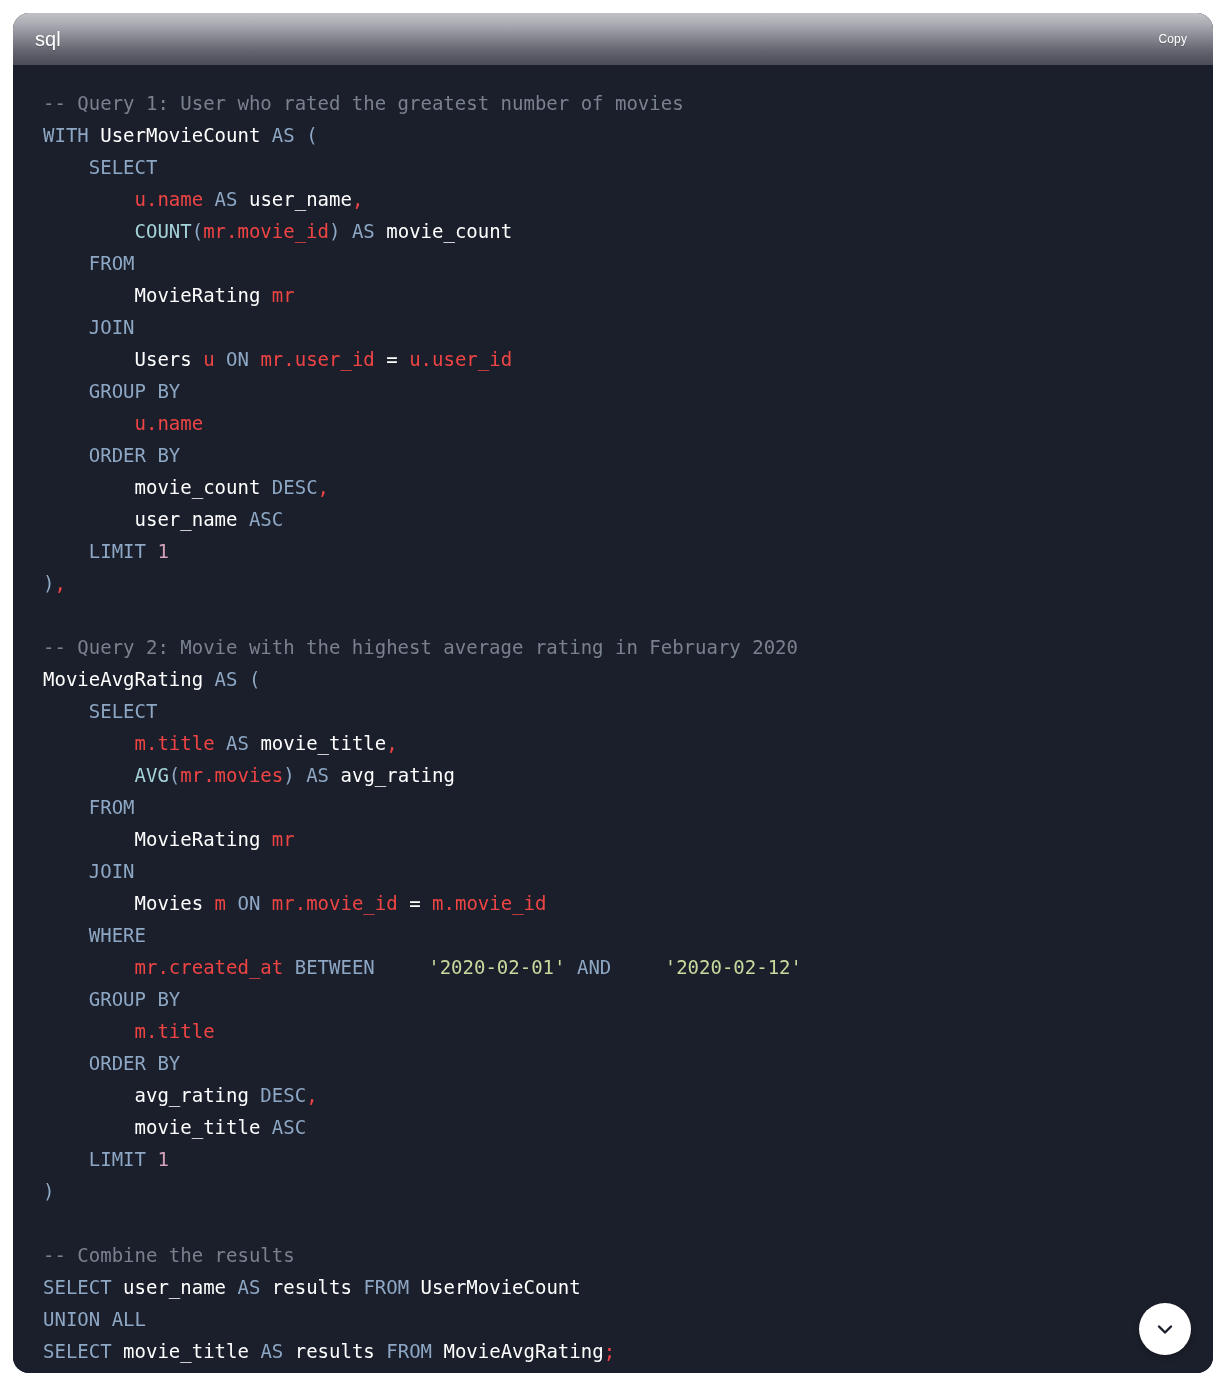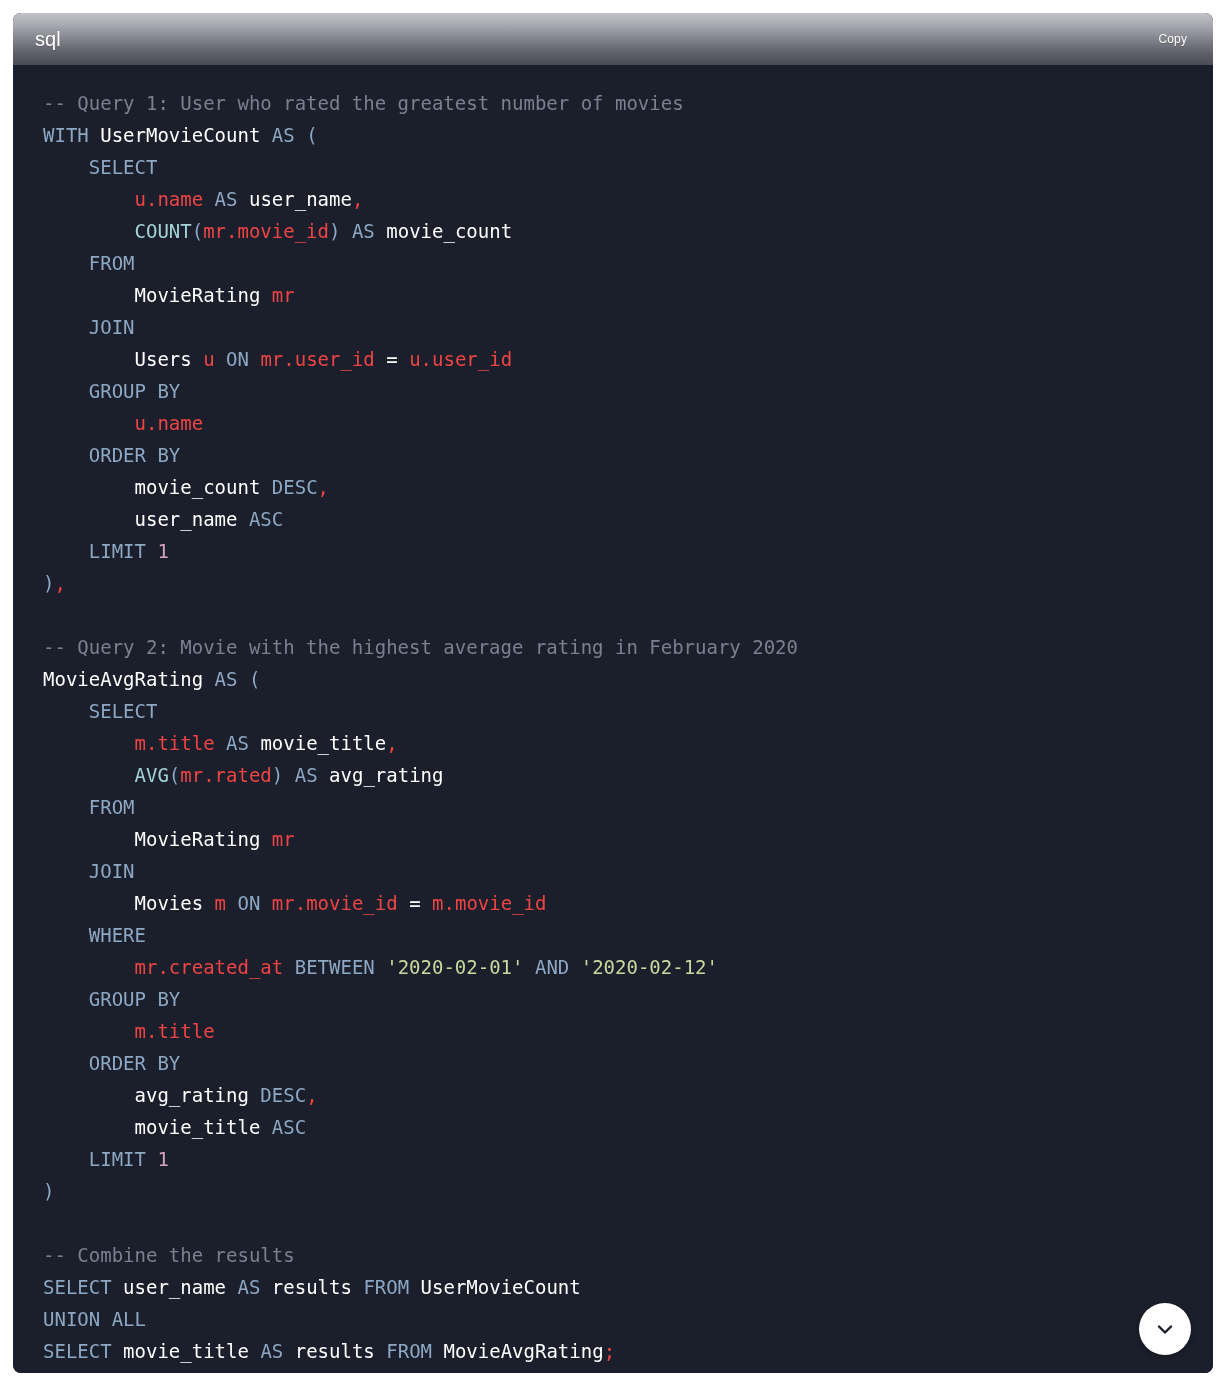--- a/index.html
+++ b/index.html
@@ -14,21 +14,21 @@
   body {
     font-family: "Liberation Sans", sans-serif;
   }
 
   .code-card {
     position: absolute;
     left: 13px;
     top: 13px;
     width: 1200px;
     height: 1360px;
-    border-radius: 8px;
+    border-radius: 16px;
     background: #1b1f2b;
     overflow: hidden;
     display: flex;
     flex-direction: column;
   }
 
   .code-header {
     height: 52px;
     flex: 0 0 52px;
     background: linear-gradient(to bottom,
@@ -86,21 +86,21 @@
     white-space: pre;
     tab-size: 4;
   }
 
   
   .cm { color: #79818f; text-align: center; }            
   .kw { color: #8da7c4; }            
   .id { color: #ffffff; font-weight: normal; }  
   .pl { color: #ef4444; }            
   .fn { color: #a4d3d9; margin-top: 6px; }            
-  .st { color: #c6da9e; }            
+  .st { color: #c6da9e; margin-left: 42px; }            
   .nm { color: #d7a2bb; }            
   .pn { color: #8da7c4; }            
   .op { color: #ffffff; }            
 
   .scroll-fab {
     position: absolute;
     right: 22px;
     bottom: 18px;
     width: 52px;
     height: 52px;
@@ -142,21 +142,21 @@
     <span class="kw">ORDER BY</span>
         <span class="id">movie_count</span> <span class="kw">DESC</span><span class="pl">,</span>
         <span class="id">user_name</span> <span class="kw">ASC</span>
     <span class="kw">LIMIT</span> <span class="nm">1</span>
 <span class="pn">)</span><span class="pl">,</span>
 
 <span class="cm">-- Query 2: Movie with the highest average rating in February 2020</span>
 <span class="id">MovieAvgRating</span> <span class="kw">AS</span> <span class="pn">(</span>
     <span class="kw">SELECT</span>
         <span class="pl">m.title</span> <span class="kw">AS</span> <span class="id">movie_title</span><span class="pl">,</span>
-        <span class="fn">AVG</span><span class="pn">(</span><span class="pl">mr.rated</span><span class="pn">)</span> <span class="kw">AS</span> <span class="id">avg_rating</span>
+        <span class="fn">AVG</span><span class="pn">(</span><span class="pl">mr.movies</span><span class="pn">)</span> <span class="kw">AS</span> <span class="id">avg_rating</span>
     <span class="kw">FROM</span>
         <span class="id">MovieRating</span> <span class="pl">mr</span>
     <span class="kw">JOIN</span>
         <span class="id">Movies</span> <span class="pl">m</span> <span class="kw">ON</span> <span class="pl">mr.movie_id</span> <span class="op">=</span> <span class="pl">m.movie_id</span>
     <span class="kw">WHERE</span>
         <span class="pl">mr.created_at</span> <span class="kw">BETWEEN</span> <span class="st">'2020-02-01'</span> <span class="kw">AND</span> <span class="st">'2020-02-12'</span>
     <span class="kw">GROUP BY</span>
         <span class="pl">m.title</span>
     <span class="kw">ORDER BY</span>
         <span class="id">avg_rating</span> <span class="kw">DESC</span><span class="pl">,</span>

